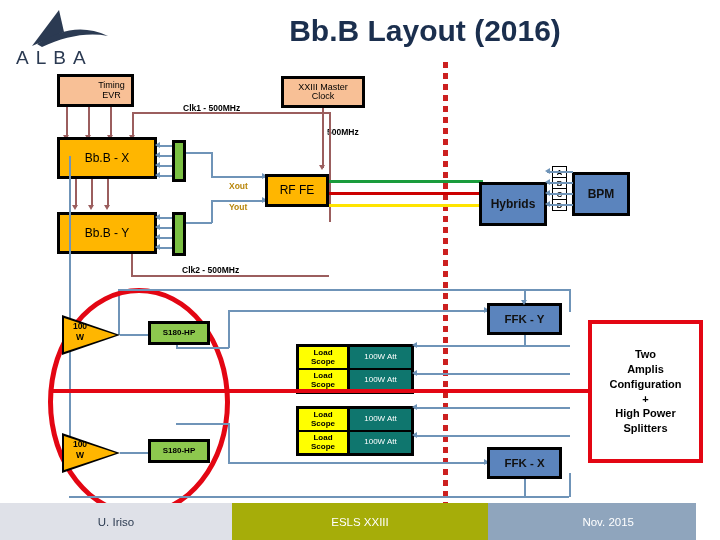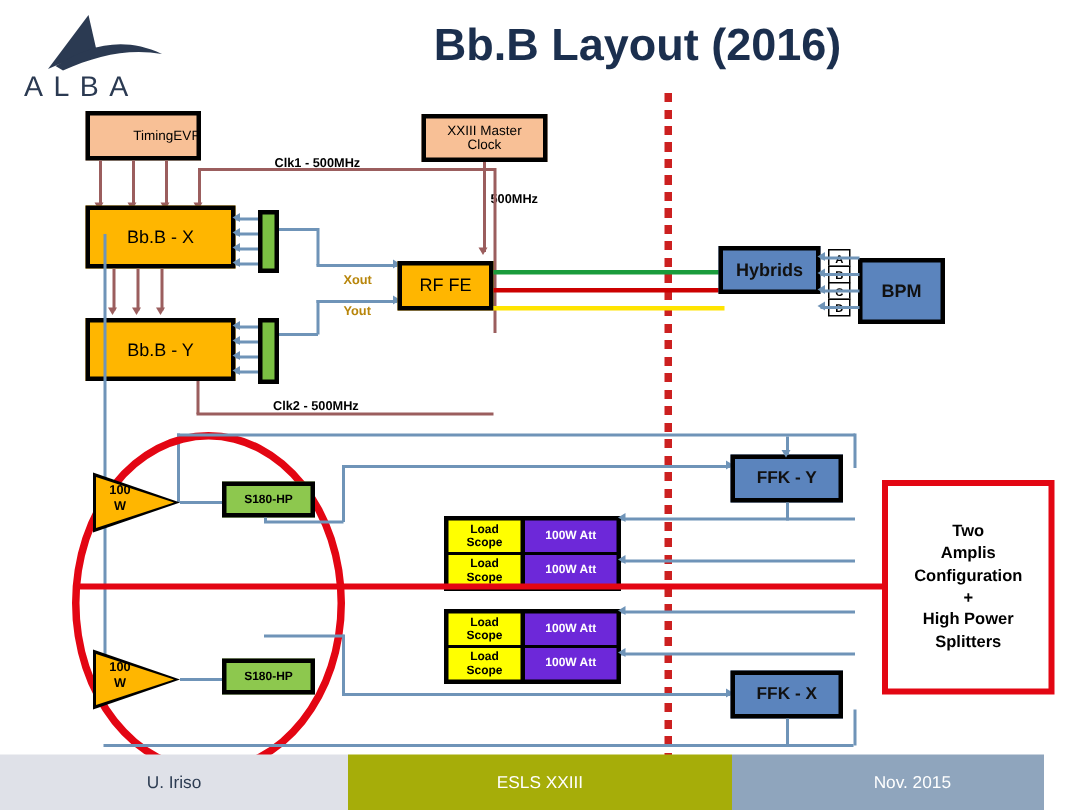--- a/index.html
+++ b/index.html
@@ -26,21 +26,21 @@
   }
 
   
   .blk{position:absolute;box-sizing:border-box;display:flex;align-items:center;justify-content:center;text-align:center;line-height:1.05;}
   .peach{background:#f8c096;border:3px solid #000;color:#000;font-size:9px;}
   .orange{background:#ffb600;border:3px solid #000;color:#000;font-weight:normal;}
   .blue{background:#5b84bd;border:3px solid #000;color:#111;font-weight:bold;}
   .green{background:#7bc043;border:3px solid #000;}
   .greenlt{background:#8dc84e;border:3px solid #000;color:#000;font-size:8px;font-weight:bold;}
   .yellow{background:#ffff00;border:0;color:#000;font-size:8px;font-weight:bold;}
-  .brown{background:#6d28d9;border:0;color:#fff;font-size:8px;font-weight:bold;}
+  .brown{background:#0f766e;border:0;color:#fff;font-size:8px;font-weight:normal;}
   .grpbox{position:absolute;background:#000;box-sizing:border-box;margin-top:12px;}
 
   
   .w{position:absolute;background:#6f94b8;}
   .wh{height:1.5px;}
   .wv{width:1.5px;}
   .brw{position:absolute;background:#9b5e5e;}
   .brwh{height:1.6px;}
   .brwv{width:1.6px;}
 
@@ -110,21 +110,21 @@
       <path d="M47 4 L20 40 L52 26 Z" fill="#2b3a52"></path>
       <path d="M25 38 C48 24 70 18 96 30 C74 26 52 31 30 41 Z" fill="#2b3a52"></path>
       <text x="4" y="58" font-family="Liberation Sans, sans-serif" font-size="19" letter-spacing="7" fill="#2b3a52">ALBA</text>
     </svg>
   </div>
 
   <div id="title">Bb.B Layout (2016)</div>
 
   <div id="dotline"></div>
 
-  <div class="blk peach" style="left:57px;top:74px;width:77px;height:33px;padding-left:32px;">
+  <div class="blk peach" style="left:57px;top:74px;width:77px;height:33px;flex-direction:column;padding-left:32px;">
     <span>Timing</span>
     <span>EVR</span>
   </div>
 
   <div class="blk peach" style="left:281px;top:76px;width:84px;height:32px;flex-direction:column;">
     <span>XXIII Master</span>
     <span>Clock</span>
   </div>
 
   <div class="lbl blklbl" style="left:183px;top:103px;">Clk1 - 500MHz</div>
@@ -192,21 +192,21 @@
   <div class="w wh" style="left:211px;top:200px;width:54px;"></div>
   <div class="arrowR" style="left:262px;top:197px;"></div>
   <div class="lbl tan" style="left:229px;top:202px;">Yout</div>
 
   <div class="blk orange" style="left:265px;top:174px;width:64px;height:33px;font-size:12px;">RF FE</div>
 
   <div class="sig greenline" style="left:329px;top:180px;width:154px;"></div>
   <div class="sig redline" style="left:329px;top:192px;width:154px;"></div>
   <div class="sig yellowline" style="left:329px;top:204px;width:154px;"></div>
 
-  <div class="blk blue" style="left:479px;top:164px;width:68px;height:32px;font-size:12px;">Hybrids</div>
+  <div class="blk blue" style="left:479px;top:182px;width:68px;height:44px;font-size:12px;">Hybrids</div>
   <div class="blk blue" style="left:572px;top:172px;width:58px;height:44px;font-size:12px;">BPM</div>
 
   <div class="abcd" style="left:552px;top:166px;">A</div>
   <div class="abcd" style="left:552px;top:177px;">B</div>
   <div class="abcd" style="left:552px;top:188px;">C</div>
   <div class="abcd" style="left:552px;top:199px;">D</div>
   <div class="w wh" style="left:547px;top:171px;width:26px;"></div>
   <div class="w wh" style="left:547px;top:182px;width:26px;"></div>
   <div class="w wh" style="left:547px;top:193px;width:26px;"></div>
   <div class="w wh" style="left:547px;top:204px;width:26px;"></div>

